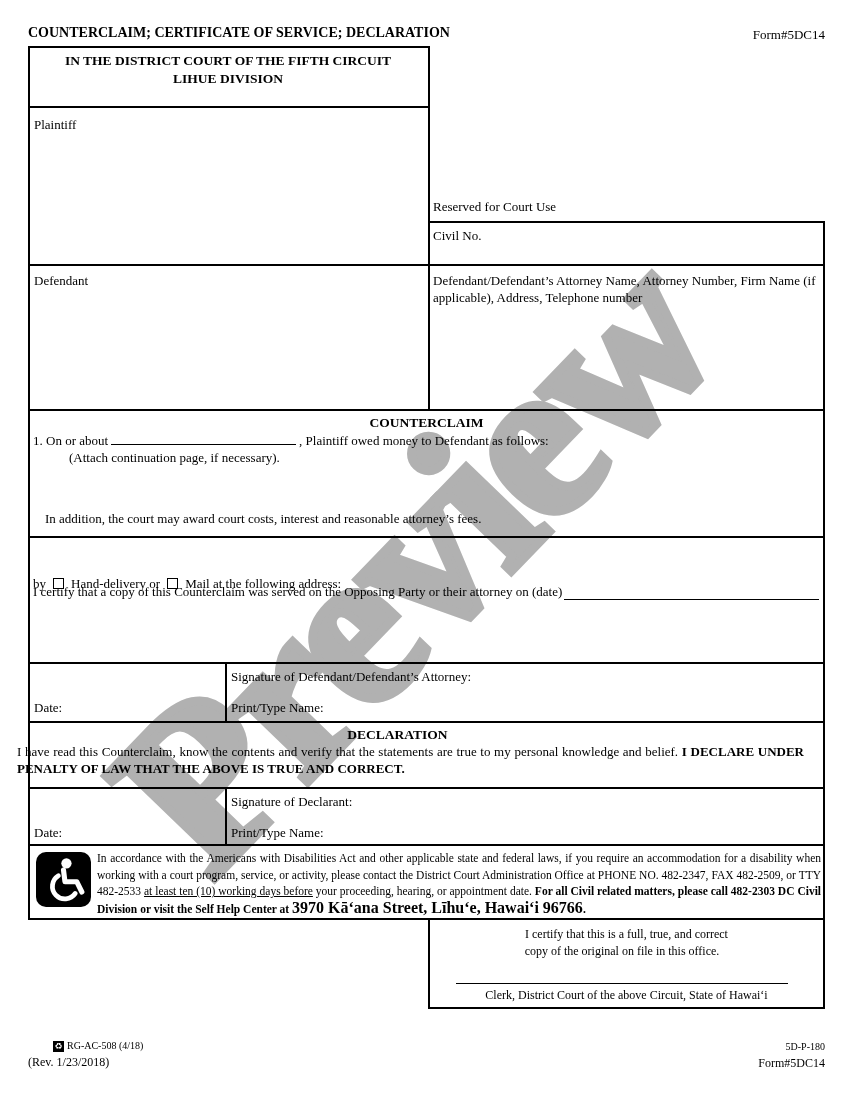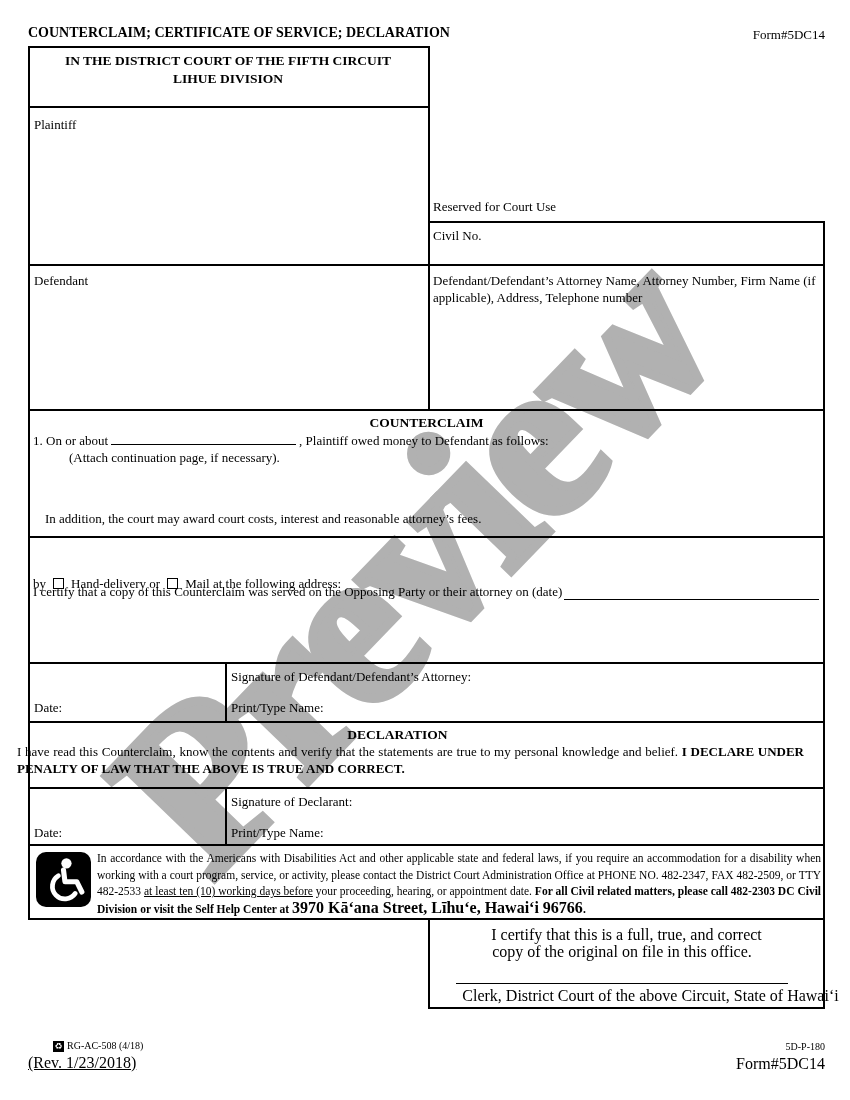--- a/index.html
+++ b/index.html
@@ -5,21 +5,21 @@
   html,body{margin:0;padding:0;background:#fff;}
   .page{position:relative;width:850px;height:1100px;background:#fff;overflow:hidden;
         font-family:"Liberation Serif","DejaVu Serif",serif;color:#000;}
   .abs{position:absolute;z-index:2;}
   .line{position:absolute;background:#000;z-index:2;}
   .b{font-weight:bold;}
   .ctr{text-align:center;}
   .just{text-align:justify;}
   .fs13{font-size:13px;line-height:16px;}
   .fs14{font-size:14px;}
-  .fs12{font-size:16px;line-height:17px;}
+  .fs12{font-size:12px;line-height:17px;}
   .fs10{font-size:10px;line-height:12px;}
   .blank{display:inline-block;border-bottom:1px solid #000;height:12px;vertical-align:baseline;}
   .w185{width:185px;margin:0 3px;}
   .w300{width:300px;margin:0 3px;}
   .grow{flex:1 1 auto;margin-left:2px;}
   .checkbox{display:inline-block;width:9px;height:9px;border:1.2px solid #000;margin:0 7px 0 7px;vertical-align:-1px;}
   .underline{text-decoration:underline;}
   .watermark{position:absolute;z-index:1;left:412px;top:563px;
              transform:translate(-50%,-50%) rotate(-46deg);
              font-family:"Liberation Serif","DejaVu Serif",serif;
@@ -109,23 +109,23 @@
       <path d="M25 27 a17 17 0 1 0 23 24" stroke="#fff" stroke-width="6.5" fill="none" stroke-linecap="round"></path>
     </svg>
   </div>
   <div class="abs ada-text just" style="left:97px;top:850px;width:724px;">
     <span>In accordance with the Americans with Disabilities Act and other applicable state and federal laws, if you require an accommodation for a disability when working with a court program, service, or activity, please contact the District Court Administration Office at PHONE NO. 482-2347, FAX 482-2509, or TTY 482-2533 </span><span class="underline">at least ten (10) working days before</span><span> your proceeding, hearing, or appointment date. </span><span class="b">For all Civil related matters, please call 482-2303 DC Civil Division or visit the Self Help Center at </span><span class="b addr">3970 Kāʻana Street, Līhuʻe, Hawaiʻi 96766</span><span class="b">.</span>
   </div>
 
   <div class="abs fs12 ctr" style="left:428px;top:926px;width:397px;">I certify that this is a full, true, and correct</div>
   <div class="abs fs12 ctr" style="left:428px;top:943px;width:388px;">copy of the original on file in this office.</div>
   <div class="line" style="left:456px;top:983px;width:332px;height:1px;"></div>
-  <div class="abs fs12 ctr" style="left:428px;top:987px;width:397px;padding-left:24px;">Clerk, District Court of the above Circuit, State of Hawaiʻi</div>
+  <div class="abs fs12 ctr" style="left:428px;top:987px;width:397px;">Clerk, District Court of the above Circuit, State of Hawaiʻi</div>
 
   <div class="abs fs10" style="left:53px;top:1040px;display:flex;align-items:center;">
     <span class="recycle">♻</span>
     <span>RG-AC-508 (4/18)</span>
   </div>
-  <div class="abs fs12" style="left:28px;top:1054px;text-decoration:underline;">(Rev. 1/23/2018)</div>
+  <div class="abs fs12" style="left:28px;top:1054px;">(Rev. 1/23/2018)</div>
   <div class="abs fs10" style="right:25px;top:1041px;text-align:right;">5D-P-180</div>
   <div class="abs fs12" style="right:25px;top:1055px;text-align:right;">Form#5DC14</div>
 
 </div>
 
 </body></html>

